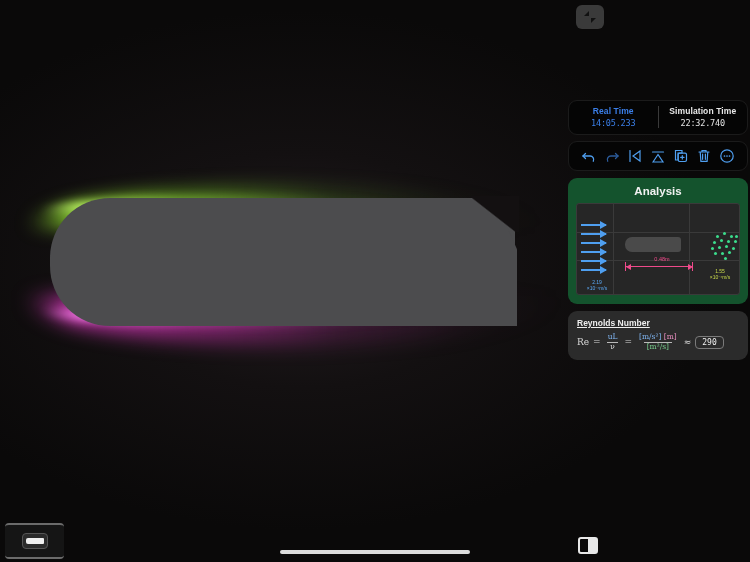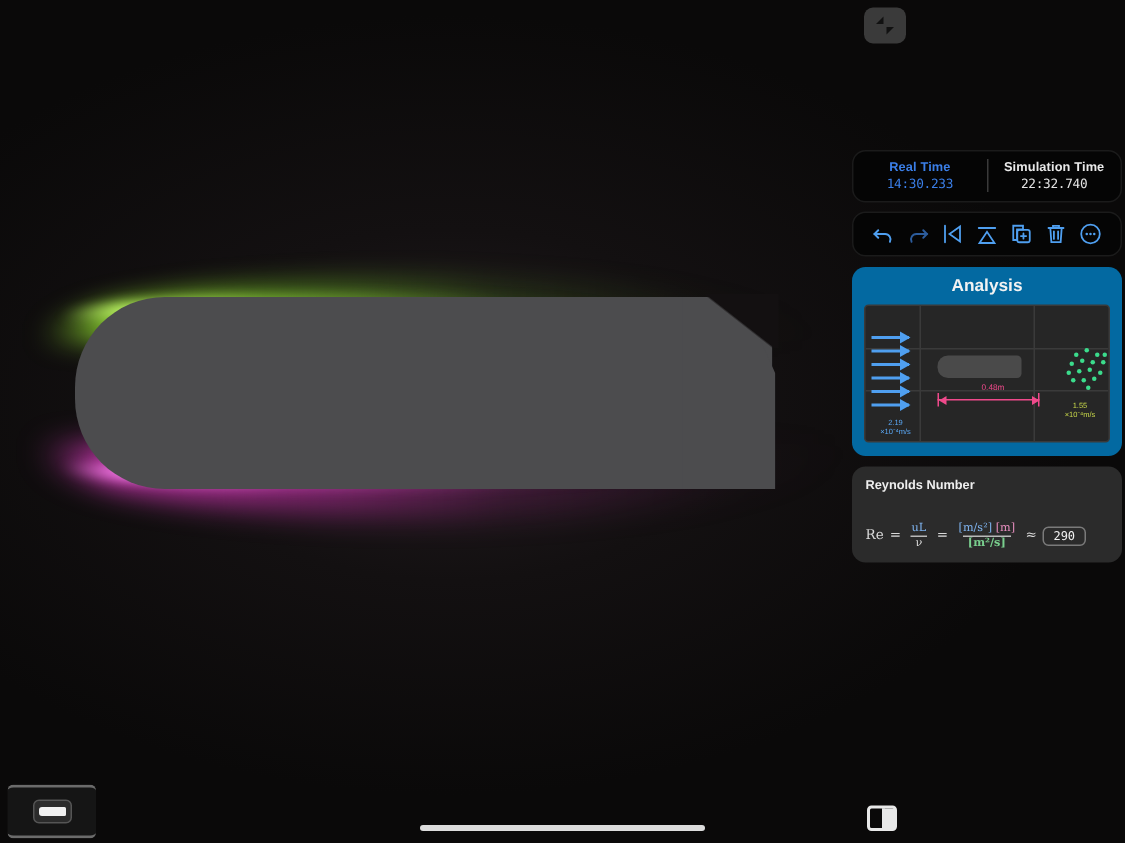--- a/index.html
+++ b/index.html
@@ -115,21 +115,21 @@
   
   .section-btn {
     height:29px; display:flex; align-items:center; justify-content:center;
     font-size:11.5px; font-weight:bold; color:#efefef;
     background:#0d0d0d; border-radius:8px; margin-top:7px; border:1px solid #1f1f1f;
   }
   .section-btn.dim { color:#8c8c8c; }
 
   
   #analysis-card {
-    background:#0369a1; border-radius:9px; margin-top:7px; padding:7px 8px 9px;
+    background:#14532d; border-radius:9px; margin-top:7px; padding:7px 8px 9px;
   }
   .analysis-title {
     text-align:center; font-size:11.5px; font-weight:bold;
     color:#f2f2f2; margin-bottom:6px;
   }
   #analysis-plot {
     position:relative; height:92px; background:#262626;
     border:1px solid #3a3a3a; border-radius:3px; overflow:hidden;
   }
   .gridline-v { position:absolute; top:0; bottom:0; width:1px; background:#3a3a3a; }
@@ -166,31 +166,31 @@
   }
   .label-right {
     position:absolute; right:3px; bottom:14px; font-size:5px; color:#c9d94a;
     line-height:1.25; text-align:center; width:32px;
   }
 
   
   #reynolds-card {
     background:#2b2b2b; border-radius:9px; margin-top:7px; padding:7px 9px 9px;
   }
-  .re-title { font-size:8.5px; font-weight:bold; color:#eeeeee; margin-bottom:20px; }
+  .re-title { font-size:8.5px; font-weight:bold; color:#eeeeee; margin-bottom:5px;text-decoration:underline; }
   .re-formula {
     display:flex; align-items:center; gap:4px;
     font-family:"DejaVu Serif", serif; color:#d9d9d9; font-size:9px;
   }
   .frac { display:inline-flex; flex-direction:column; align-items:center; line-height:1.15; }
   .frac .num { font-size:7.5px; padding:0 3px;text-align:center; }
   .frac .den { font-size:7.5px; padding:0 3px; border-top:1px solid #b9b9b9; }
   .unit-blue { color:#7fb4f0; }
   .unit-pink { color:#e98fc0; }
-  .unit-green { color:#79cf8e;font-weight:bold; }
+  .unit-green { color:#79cf8e; }
   .re-val {
     border:1px solid #7a7a7a; border-radius:4px; padding:1px 6px;
     font-family:"DejaVu Sans Mono", monospace; font-size:8px; color:#f0f0f0;
   }
 
   
   #thumb-panel {
     position:absolute; left:5px; bottom:3px; width:59px; height:36px;
     background:#151515; border-radius:4px;
     border-top:2px solid #6b6b6b; border-bottom:2px solid #6b6b6b;
@@ -235,21 +235,21 @@
         <path d="M8 13 L8 8 L13 8 Z" fill="#111"></path>
       </svg>
     </span>
   </div>
 
   <div id="side-panel">
 
     <div id="time-card">
       <div class="time-block">
         <div class="time-label real">Real Time</div>
-        <div class="time-value real">14:30.233</div>
+        <div class="time-value real">14:05.233</div>
       </div>
       <div class="time-div"></div>
       <div class="time-block">
         <div class="time-label sim">Simulation Time</div>
         <div class="time-value sim">22:32.740</div>
       </div>
     </div>
 
     <div id="toolbar">
       <div class="tbtn">

